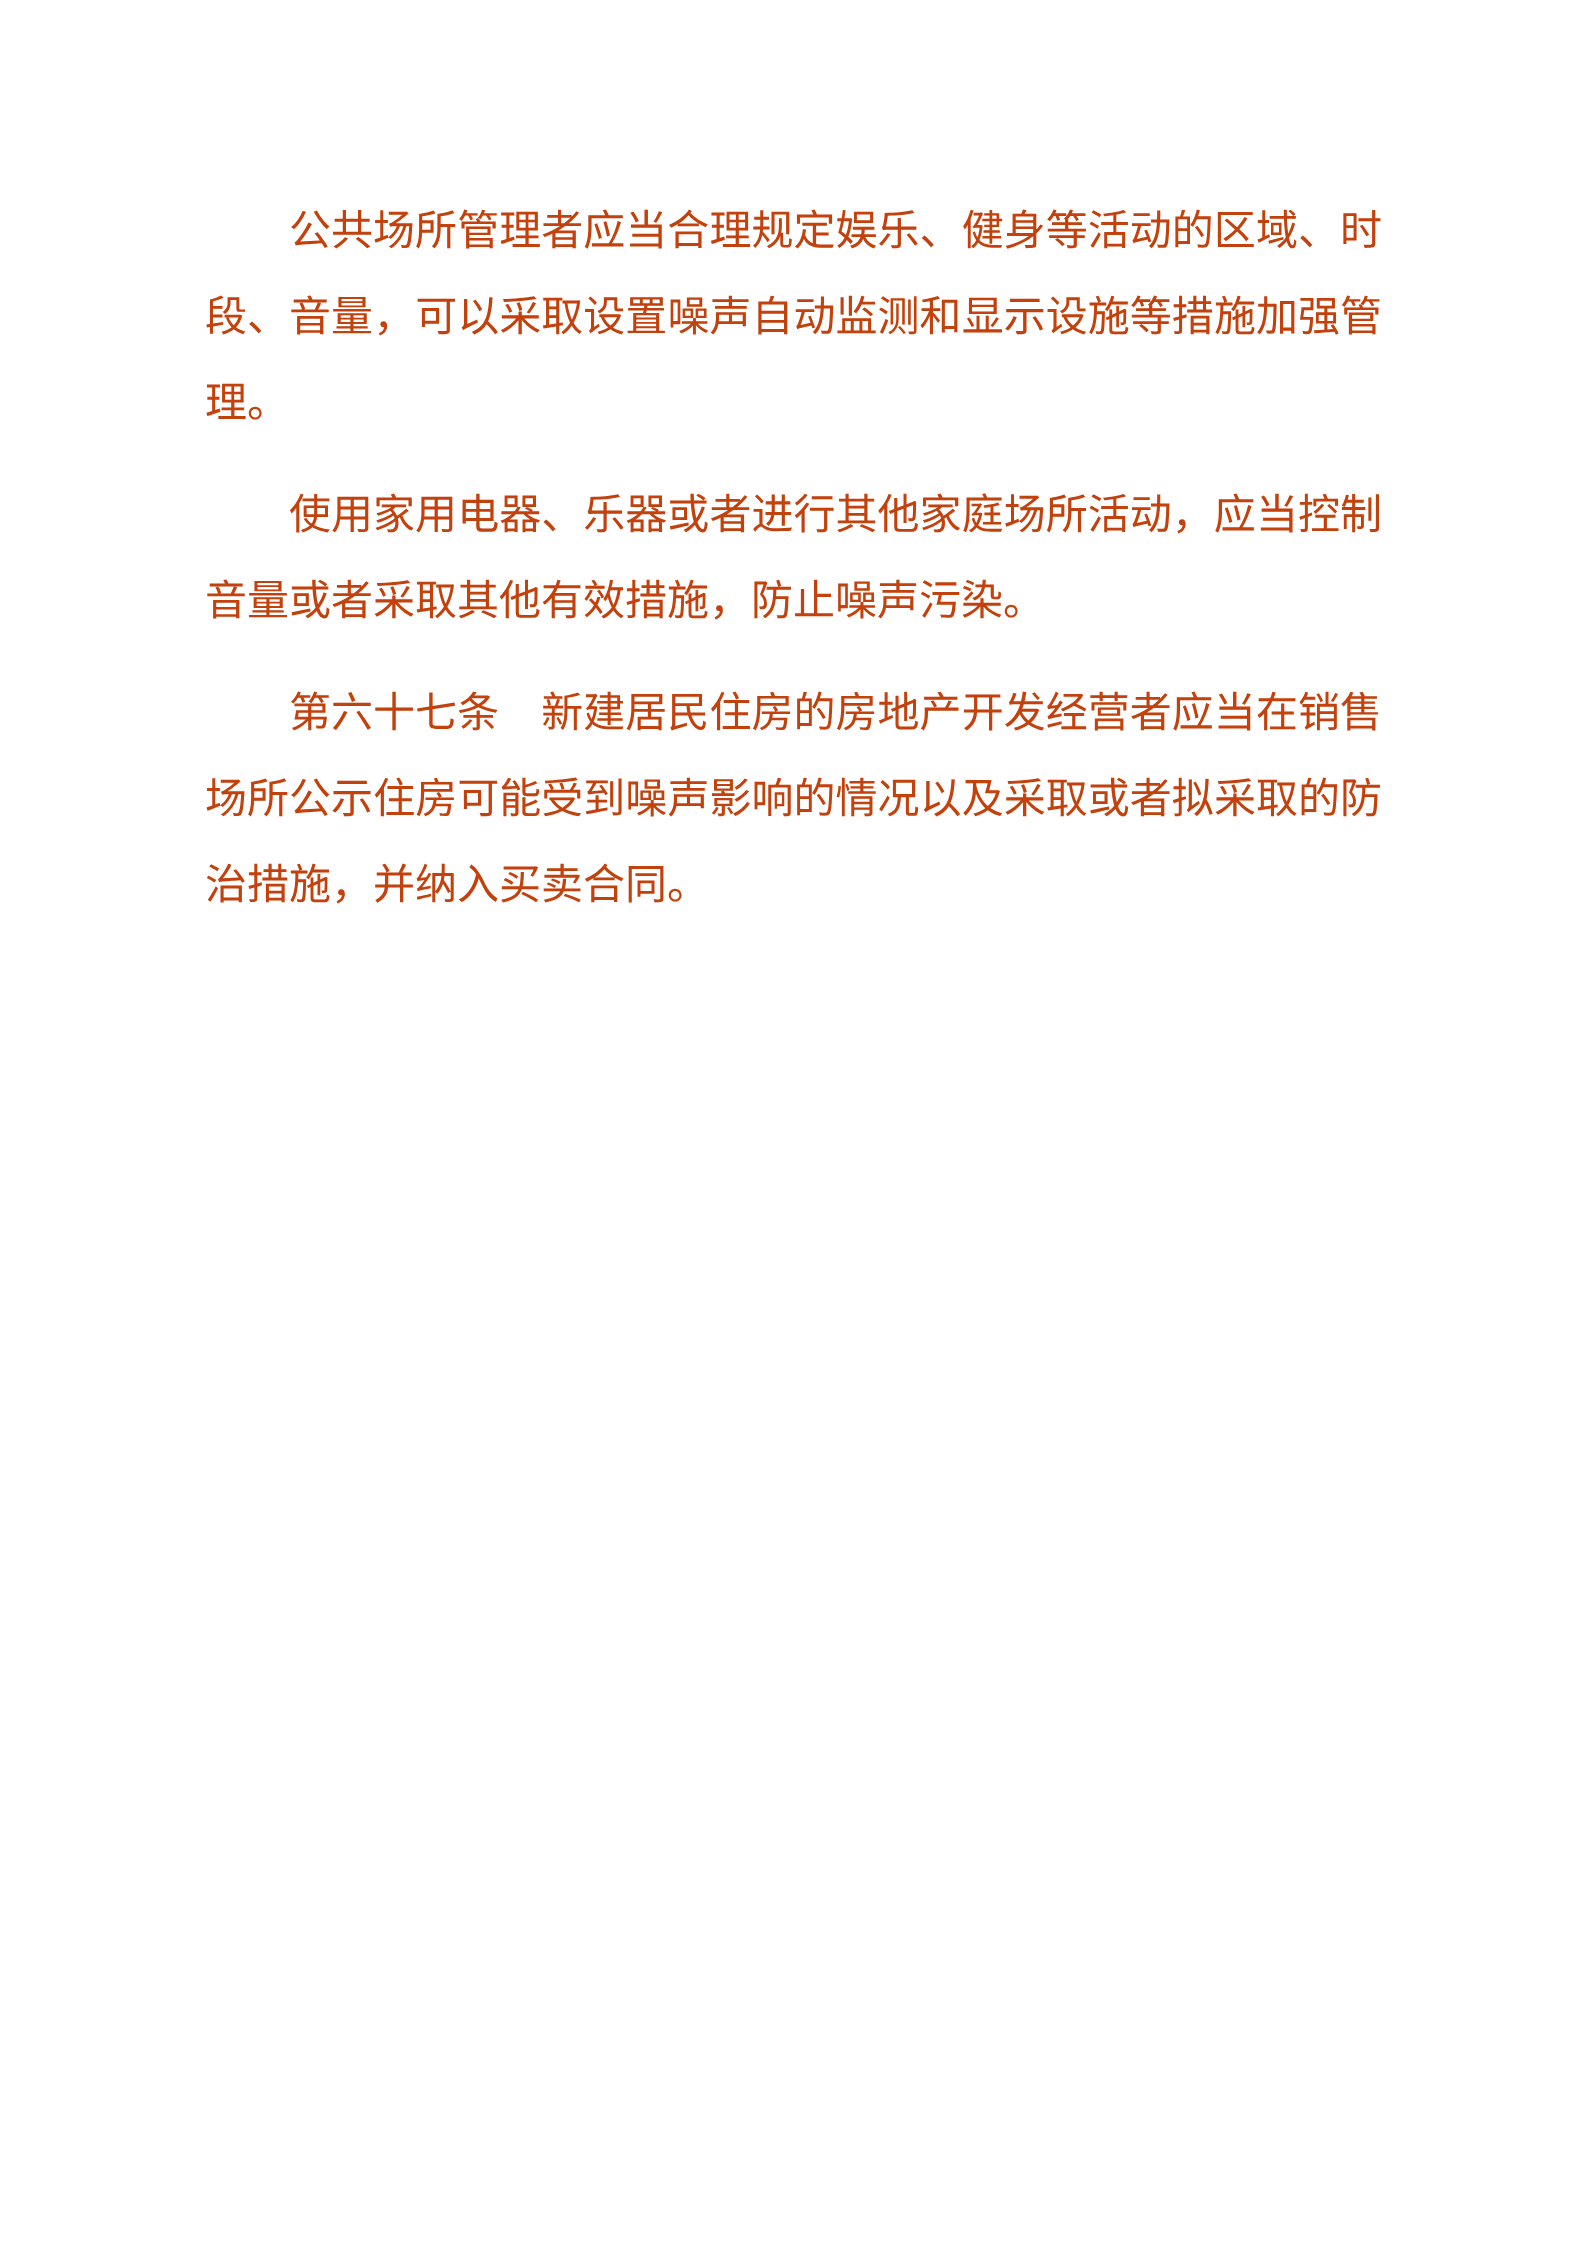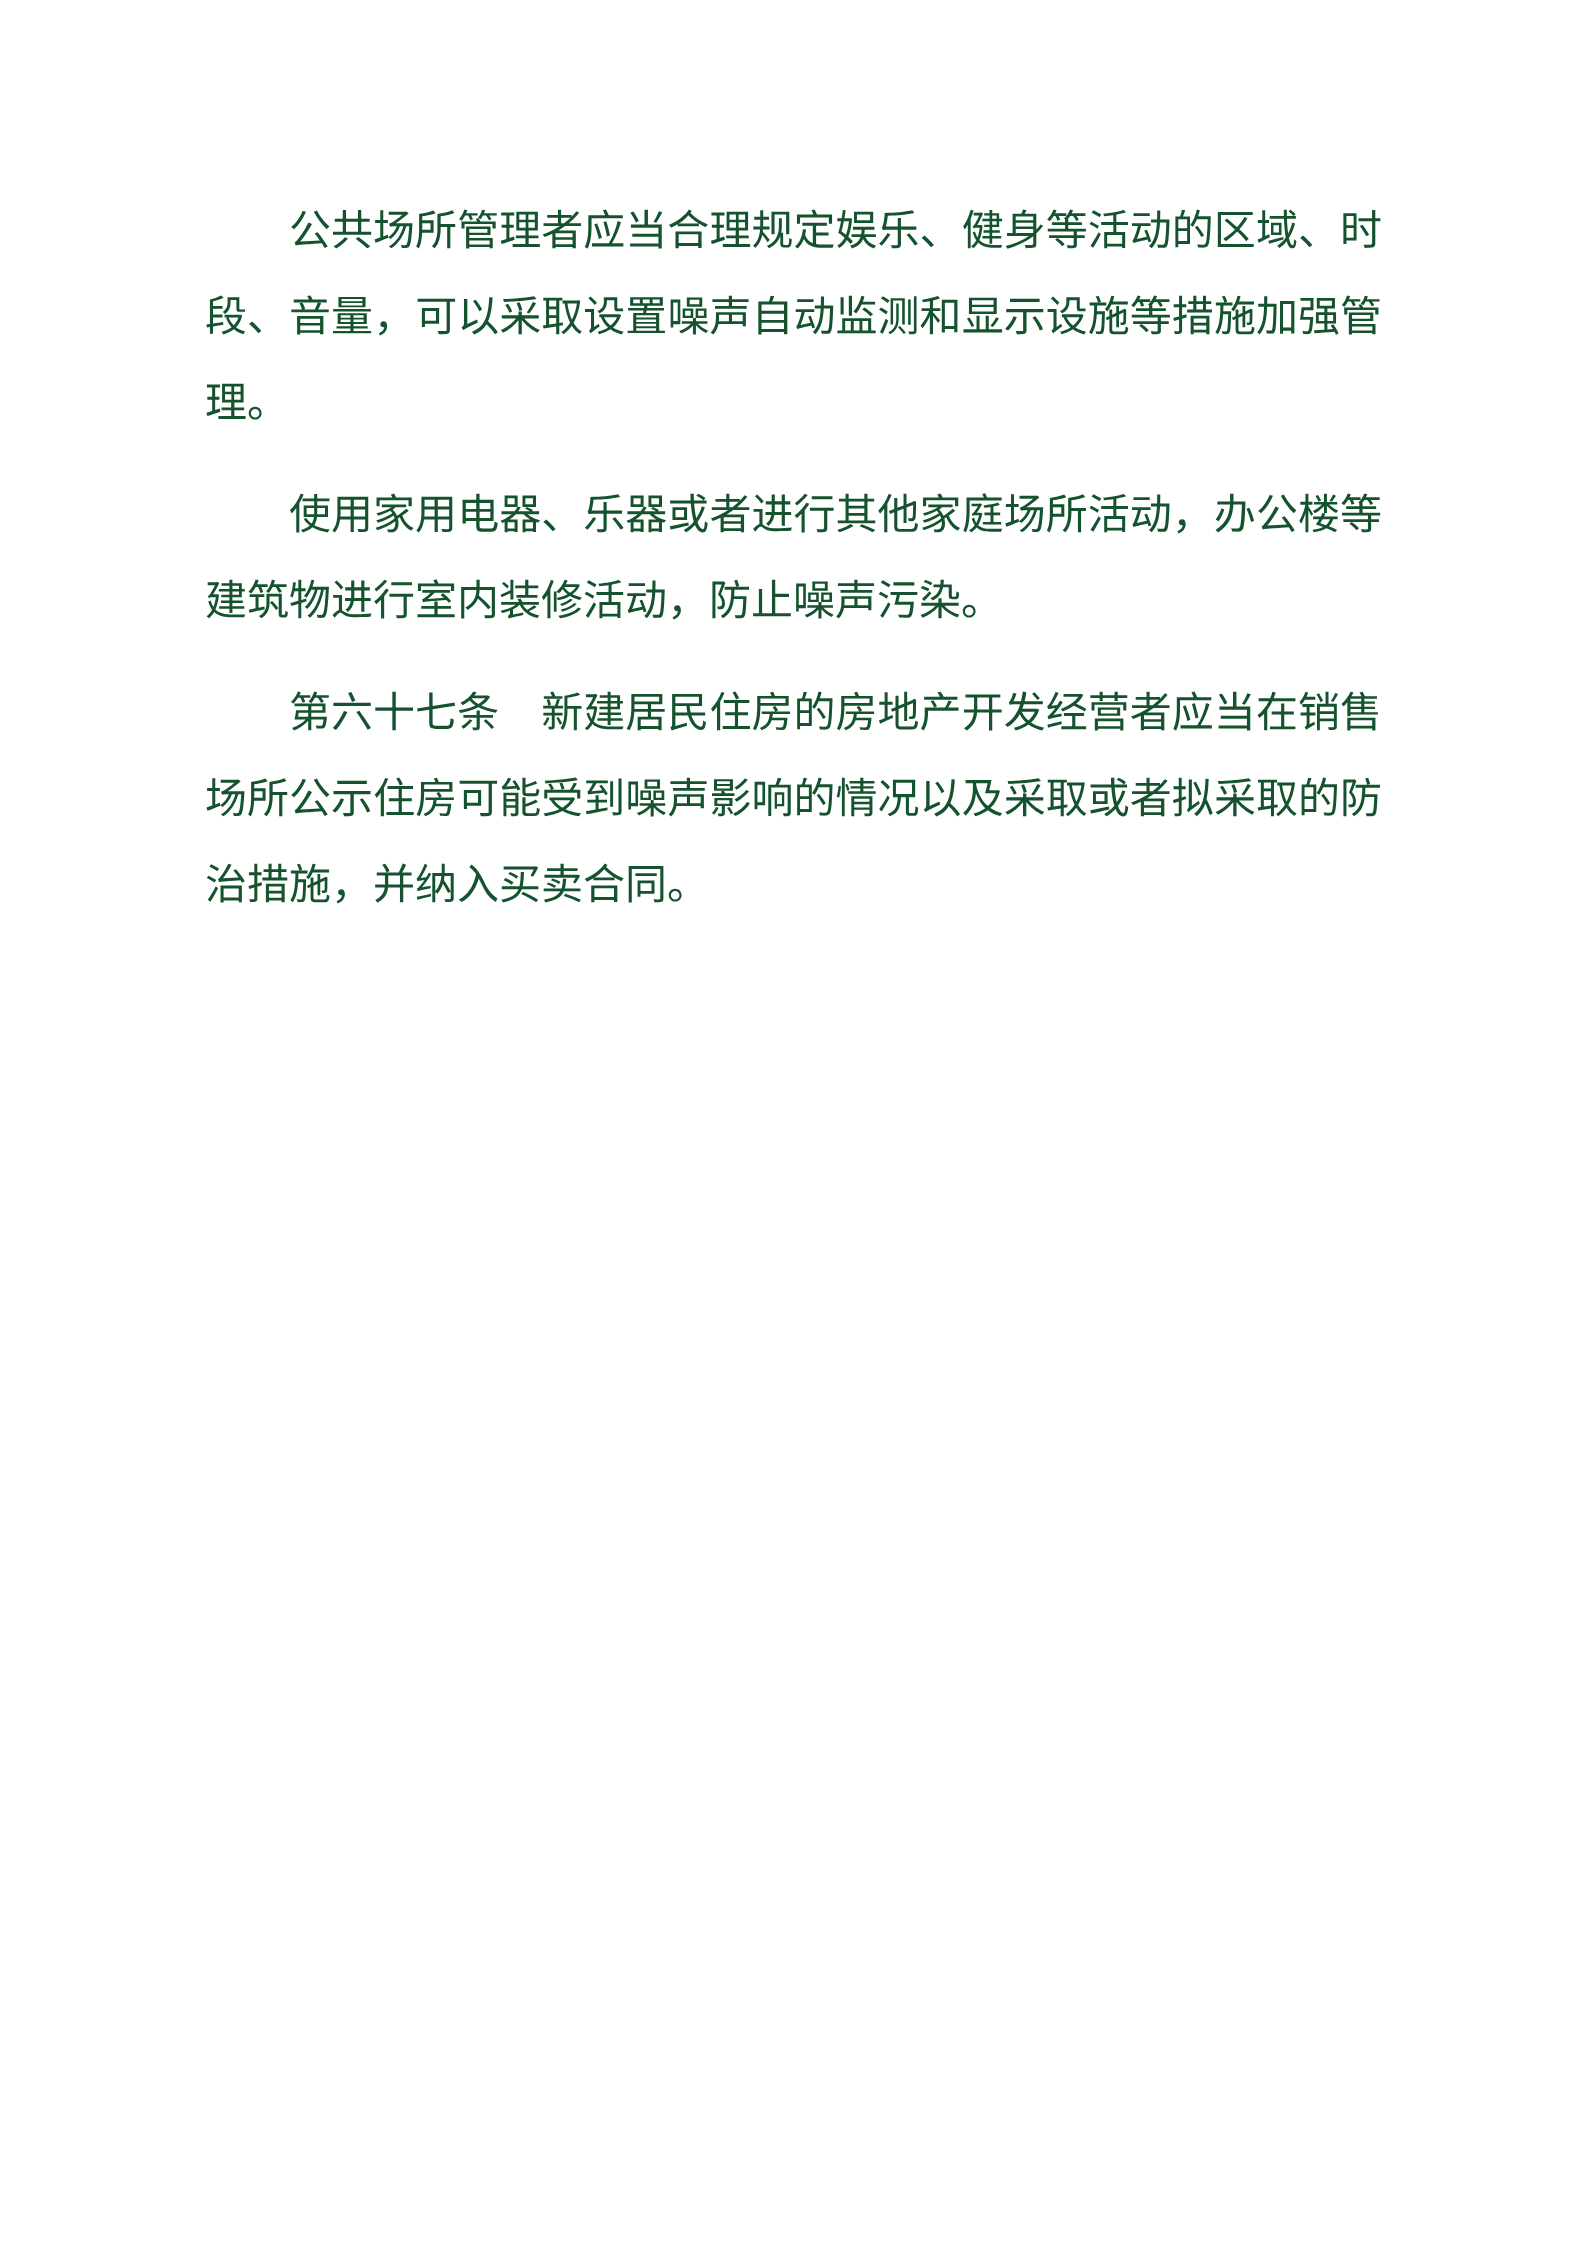--- a/index.html
+++ b/index.html
@@ -18,30 +18,30 @@
   }
   .doc-body {
     width: 1177px;
   }
   p.doc-para {
     margin: 0 0 26px 0;
     font-family: "Liberation Serif", "DejaVu Serif", serif;
     font-size: 42px;
     line-height: 86px;
     font-weight: normal;
-    color: #14532d;
+    color: #c2410c;
     text-align: justify;
     text-justify: inter-character;
     text-indent: 2em;
     word-break: normal;
     overflow-wrap: break-word;
   }
 </style>
 </head>
 <body>
 
 <div class="page">
   <div class="doc-body">
     <p class="doc-para">公共场所管理者应当合理规定娱乐、健身等活动的区域、时段、音量，可以采取设置噪声自动监测和显示设施等措施加强管理。</p>
-    <p class="doc-para">使用家用电器、乐器或者进行其他家庭场所活动，办公楼等建筑物进行室内装修活动，防止噪声污染。</p>
+    <p class="doc-para">使用家用电器、乐器或者进行其他家庭场所活动，应当控制音量或者采取其他有效措施，防止噪声污染。</p>
     <p class="doc-para">第六十七条　新建居民住房的房地产开发经营者应当在销售场所公示住房可能受到噪声影响的情况以及采取或者拟采取的防治措施，并纳入买卖合同。</p>
   </div>
 </div>
 
 </body></html>

